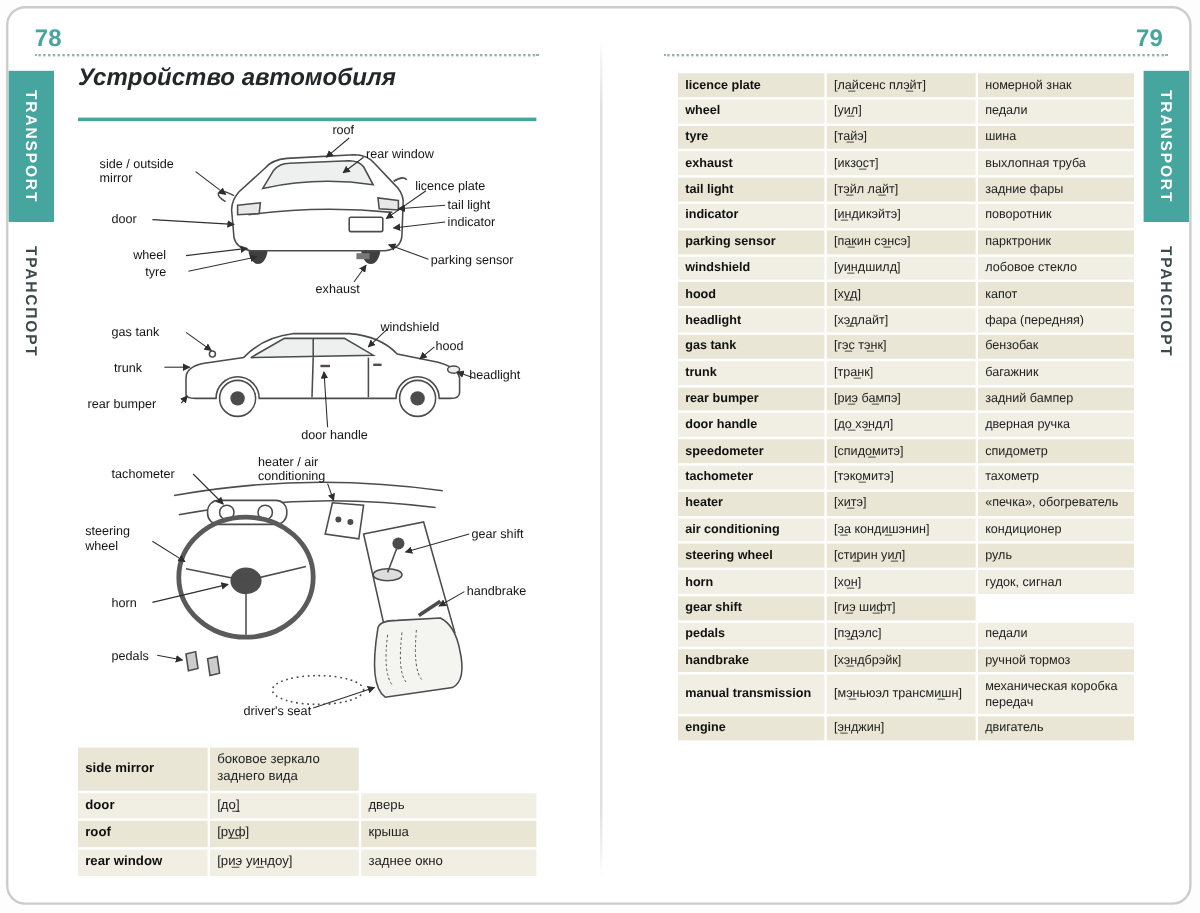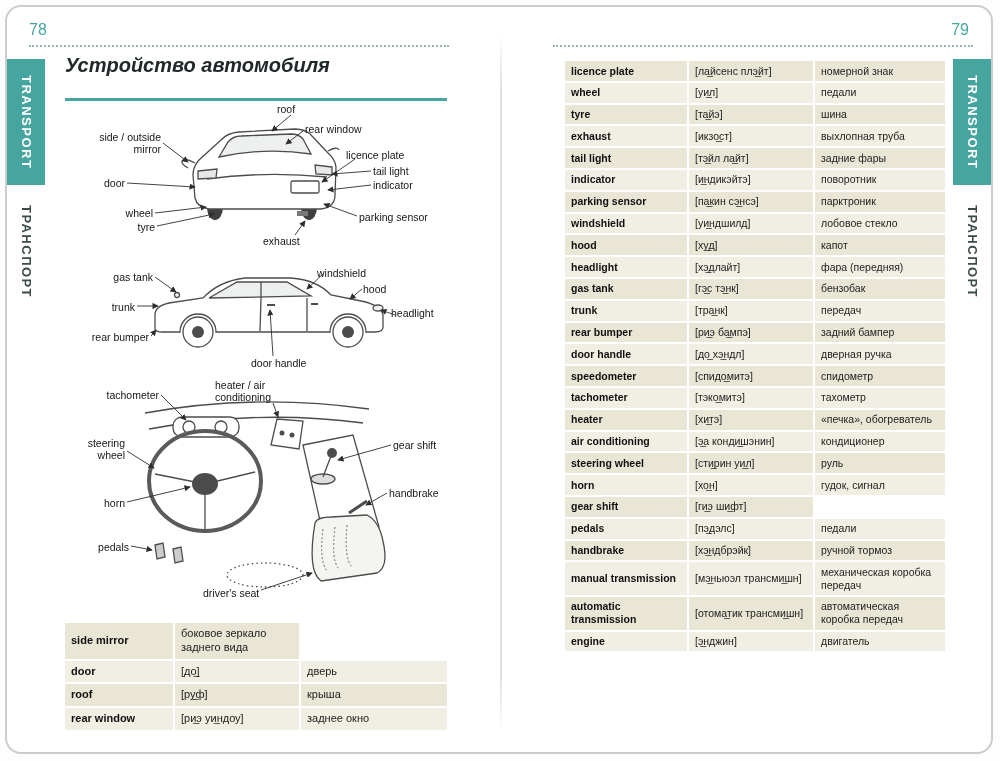--- a/index.html
+++ b/index.html
@@ -9,21 +9,21 @@
     background:#fdfdfd; font-family:"Liberation Sans", sans-serif; color:#1b1b1b;
   }
   .book {
     position:absolute; left:5px; top:5px; width:988px; height:749px;
     background:#fff; border:2px solid #cccccc; border-radius:16px; overflow:hidden;
   }
   .gutter {
     position:absolute; left:493px; top:25px; width:2px; height:700px;
     background:linear-gradient(to bottom, transparent, #e0e0e0 8%, #e0e0e0 92%, transparent);
   }
-  .pagenum { position:absolute; top:14px; font-size:16px; font-weight:normal; color:var(--accent); }
+  .pagenum { position:absolute; top:14px; font-size:20px; font-weight:bold; color:var(--accent); }
   .pagenum.left { left:22px; }
   .pagenum.right { right:22px; }
   .dotrule { position:absolute; top:38px; height:0; border-top:2px dotted #8fb4b1; }
   .dotrule.left { left:22px; width:420px; }
   .dotrule.right { left:546px; width:420px; }
 
   
   .tab { position:absolute; top:52px; width:38px; }
   .tab.left { left:0; } .tab.right { right:0; }
   .tab-en {
@@ -42,21 +42,21 @@
   
   .content-left { position:absolute; left:58px; top:46px; width:382px; }
   .title {
     font-size:20px; font-weight:bold; font-style:italic; color:#20282a;
     padding-bottom:21px; border-bottom:3.5px solid var(--accent); line-height:24px;
   }
   .diagram { position:relative; width:382px; height:512px; margin-top:2px; }
   .diagram svg { position:absolute; left:0; top:0; }
   .lbl { position:absolute; font-size:10.5px; line-height:1.18; color:#151515; white-space:normal; }
   .lbl.nw { white-space:nowrap; }
-  .lbl.ra { text-align:right; }
+  .lbl.ra { text-align:left; }
 
   
   .dict-table { width:100%; }
   .dt-row { display:grid; gap:2px; margin-bottom:2px; }
   .dict-table.left-tbl .dt-row { grid-template-columns:108px 124px 1fr; }
   .dict-table.right-tbl .dt-row { grid-template-columns:122px 124px 1fr; }
   .dt-cell { background:#e9e6d5; padding:4px 6px; display:flex; align-items:center; }
   .dt-row:nth-child(even) .dt-cell { background:#f1efe3; }
   .dt-term { font-weight:bold; color:#101010; }
   .left-tbl .dt-cell { font-size:11px; line-height:1.25; }
@@ -292,21 +292,21 @@
           <div class="dt-cell dt-ru">фара (передняя)</div>
         </div>
         <div class="dt-row">
           <div class="dt-cell dt-term">gas tank</div>
           <div class="dt-cell dt-trans">[гэ̲с тэ̲нк]</div>
           <div class="dt-cell dt-ru">бензобак</div>
         </div>
         <div class="dt-row">
           <div class="dt-cell dt-term">trunk</div>
           <div class="dt-cell dt-trans">[тра̲нк]</div>
-          <div class="dt-cell dt-ru">передач</div>
+          <div class="dt-cell dt-ru">багажник</div>
         </div>
         <div class="dt-row">
           <div class="dt-cell dt-term">rear bumper</div>
           <div class="dt-cell dt-trans">[ри̲э ба̲мпэ]</div>
           <div class="dt-cell dt-ru">задний бампер</div>
         </div>
         <div class="dt-row">
           <div class="dt-cell dt-term">door handle</div>
           <div class="dt-cell dt-trans">[до̲ хэ̲ндл]</div>
           <div class="dt-cell dt-ru">дверная ручка</div>
@@ -354,25 +354,20 @@
           <div class="dt-cell dt-term">handbrake</div>
           <div class="dt-cell dt-trans">[хэ̲ндбрэйк]</div>
           <div class="dt-cell dt-ru">ручной тормоз</div>
         </div>
         <div class="dt-row">
           <div class="dt-cell dt-term">manual transmission</div>
           <div class="dt-cell dt-trans">[мэ̲ньюэл трансми̲шн]</div>
           <div class="dt-cell dt-ru">механическая коробка передач</div>
         </div>
         <div class="dt-row">
-          <div class="dt-cell dt-term">automatic transmission</div>
-          <div class="dt-cell dt-trans">[отома̲тик трансми̲шн]</div>
-          <div class="dt-cell dt-ru">автоматическая коробка передач</div>
-        </div>
-        <div class="dt-row">
           <div class="dt-cell dt-term">engine</div>
           <div class="dt-cell dt-trans">[э̲нджин]</div>
           <div class="dt-cell dt-ru">двигатель</div>
         </div>
       </div>
   </div>
 
 </div>
 
 </body></html>

